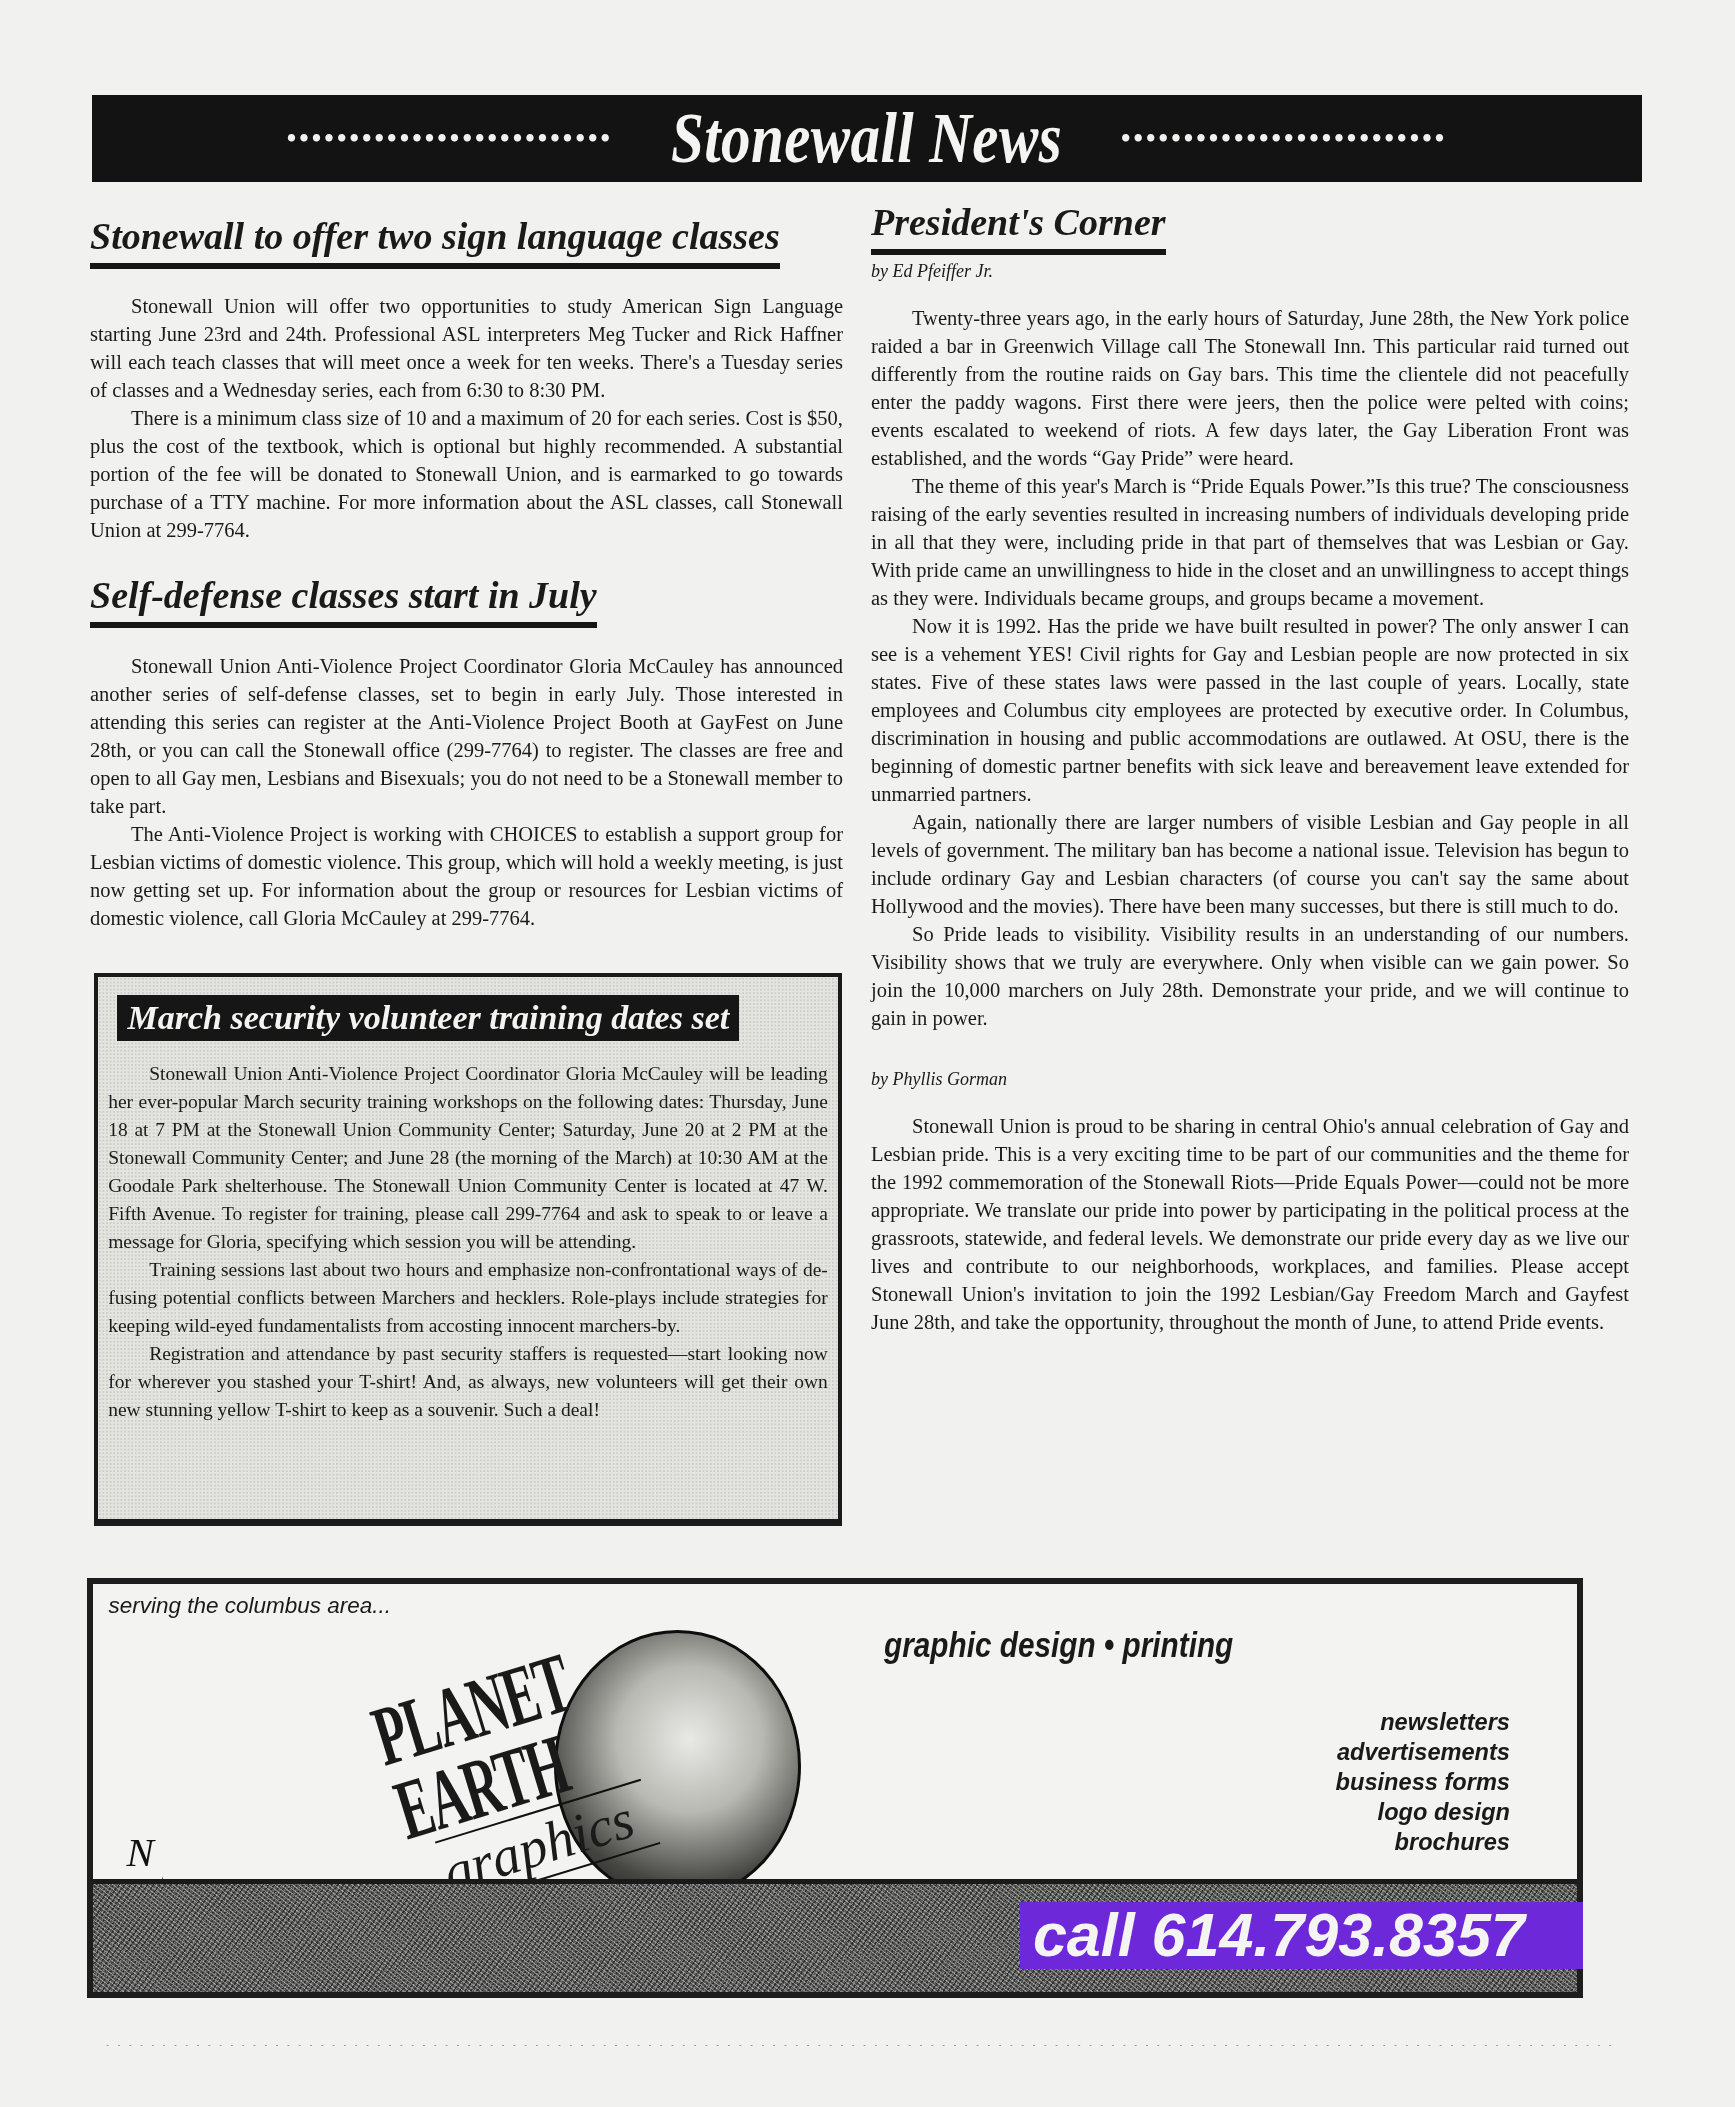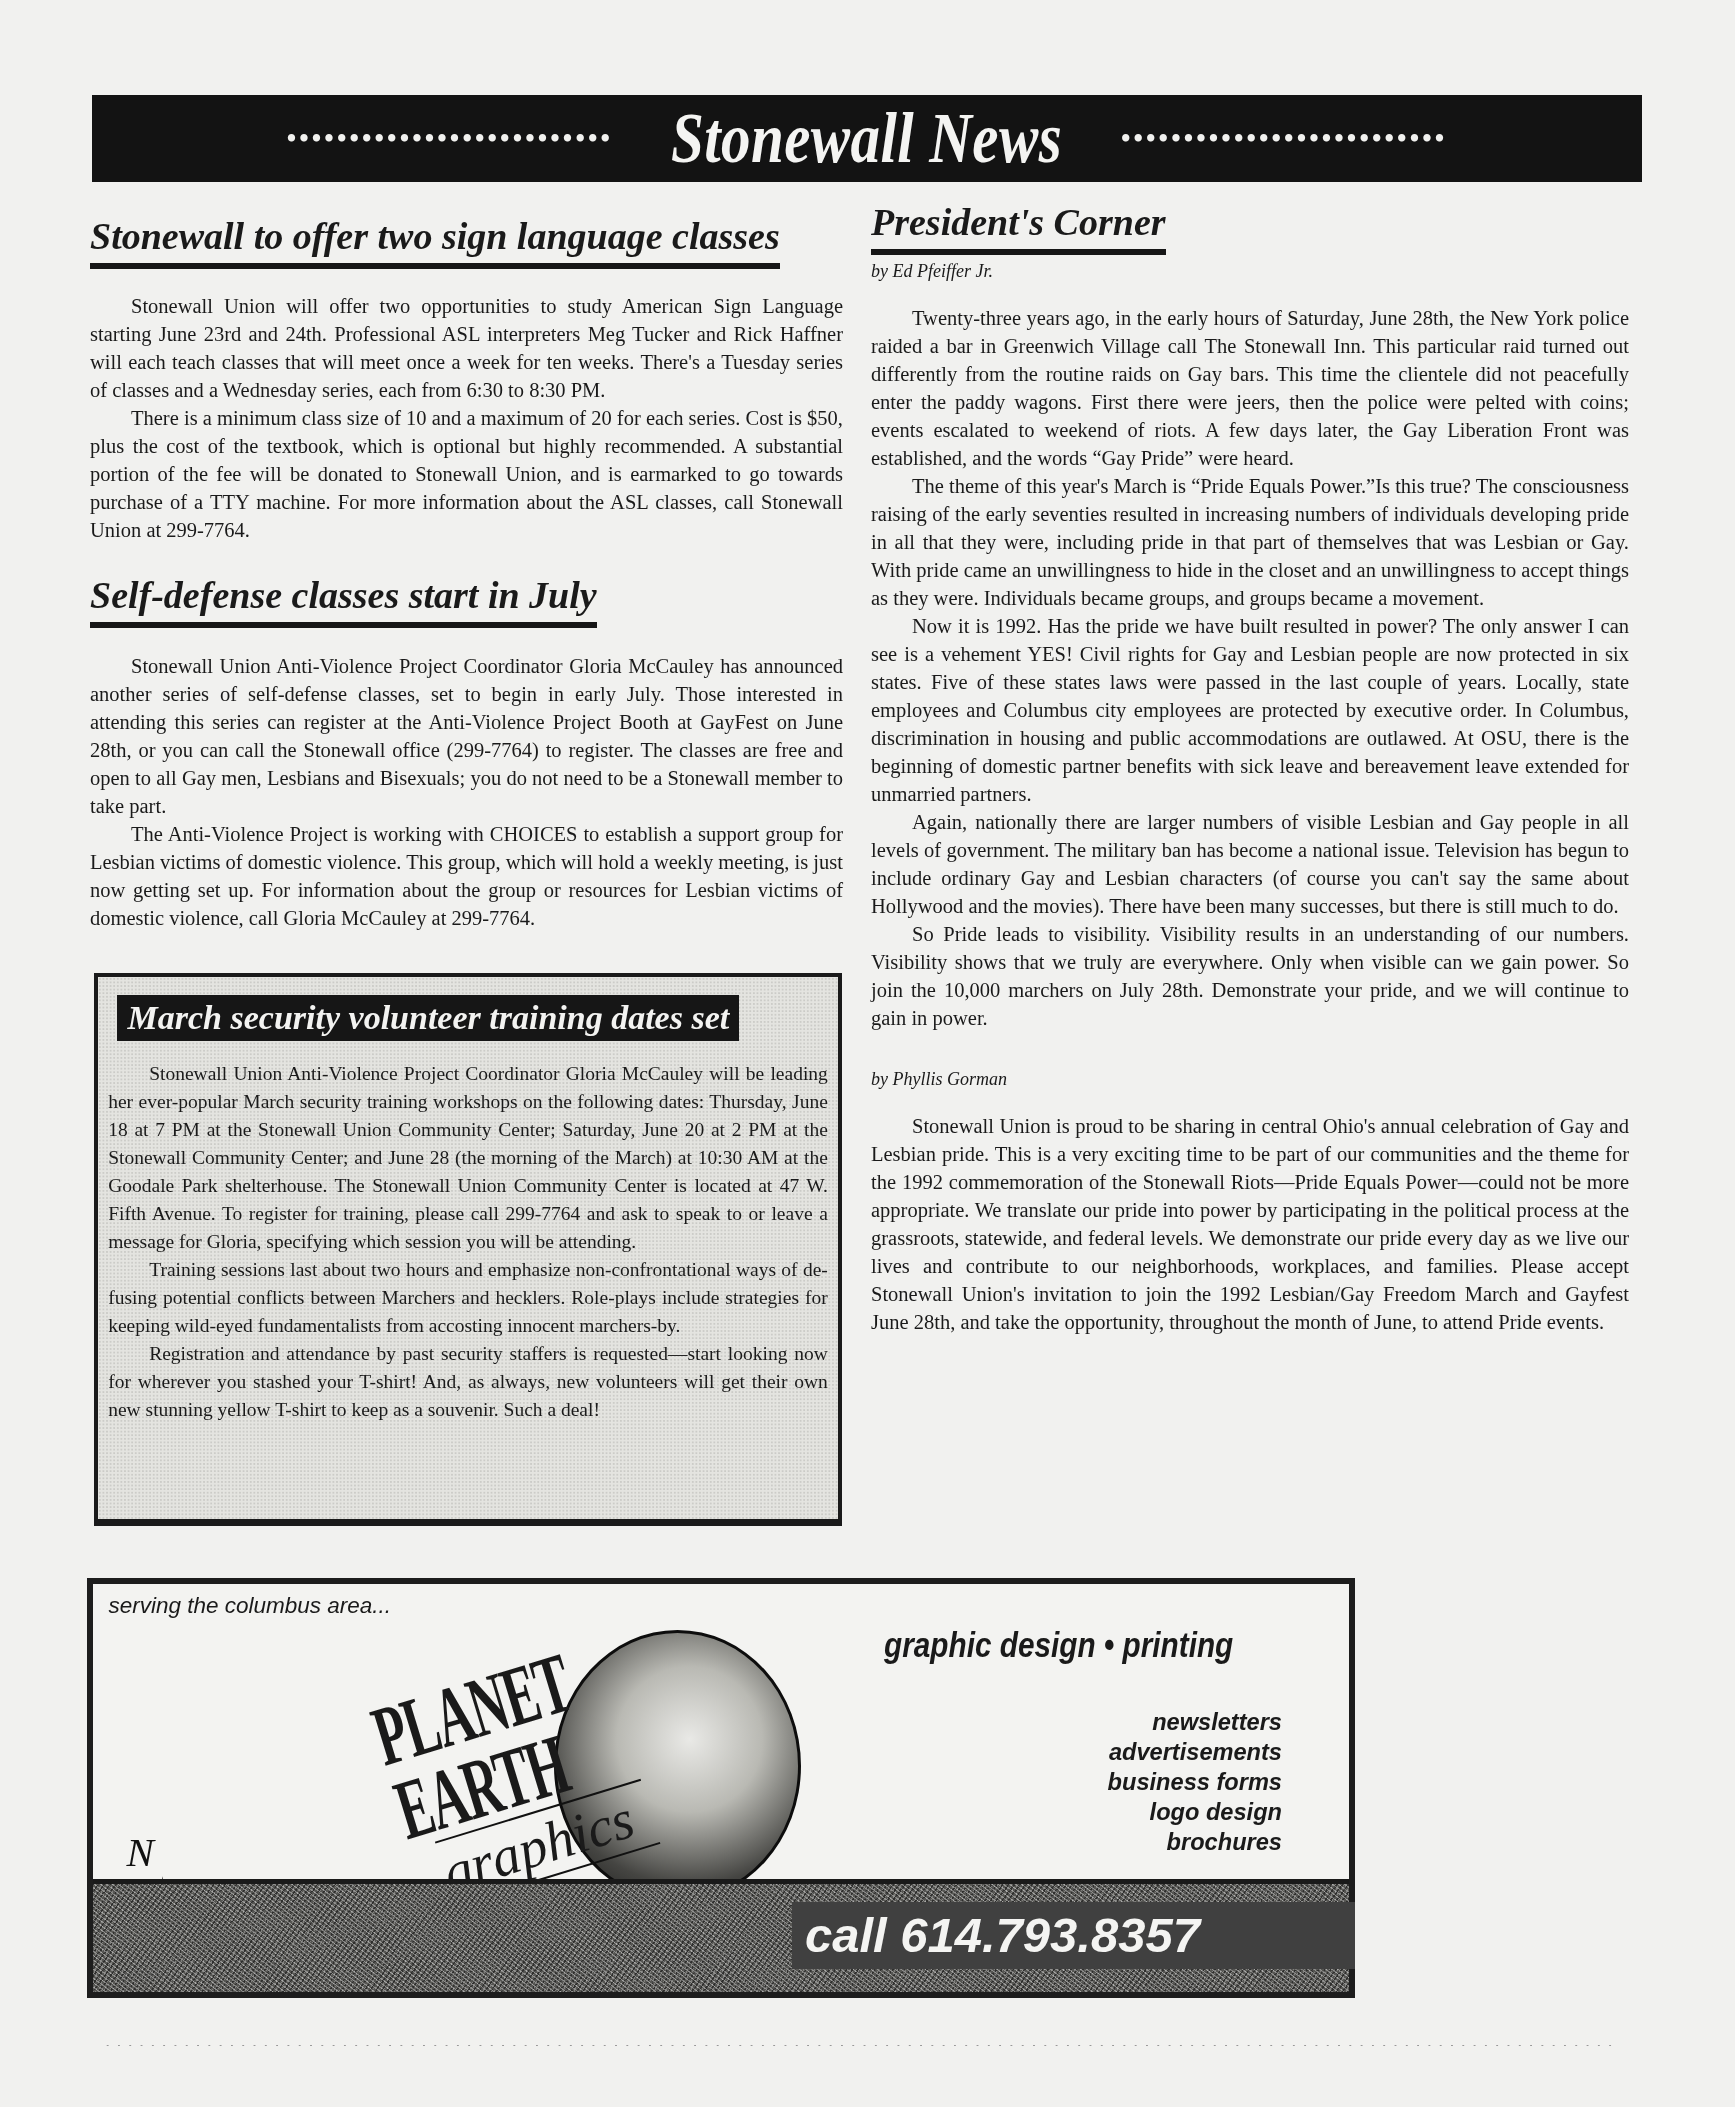--- a/index.html
+++ b/index.html
@@ -34,21 +34,21 @@
     background-color:#e4e4e0;
     background-image:radial-gradient(#9a9a96 0.5px, transparent 0.7px);
     background-size:3.6px 3.6px; padding:18px 10.2px 10.2px 10.2px;
   }
   .sidebox .boxhead {
     background:#161616; color:#f3f3f1; font-size:34px; font-style:italic;
     padding:4.1px 10.2px; margin:0 0 18.4px 9.2px; display:inline-block; white-space:nowrap;font-weight:bold;
   }
   .sidebox p.body { font-size:19.5px; line-height:28px; }
   .ad {
-    position:absolute; left:87px; top:1578px; width:1268px; height:420px;
+    position:absolute; left:87px; top:1578px; width:1496px; height:420px;
     border:6.1px solid #1d1d1d; box-sizing:border-box; background:#f3f3f1;
   }
   .ad .serving { position:absolute; left:15.4px; top:9.2px; font-family:"Liberation Sans", sans-serif; font-style:italic; font-size:22.5px; }
   .ad .logo-text { position:absolute; left:272px; top:118px; transform:rotate(-17deg); transform-origin:left top; }
   .ad .logo-text .big { font-family:"Liberation Serif", serif; font-weight:bold; font-size:85px; line-height:77px; transform:scaleX(0.6); transform-origin:left; display:block; letter-spacing:-2px; }
   .ad .logo-text .small { font-family:"Liberation Serif", serif; font-style:italic; font-size:56px; display:block; margin-left:25.6px; border-top:2.6px solid #111; border-bottom:2.6px solid #111; width:215px; }
   .ad .globe {
     position:absolute; left:461px; top:46px; width:241px; height:266px; border-radius:50%;
     background:radial-gradient(circle at 55% 40%, #e9e9e6 0%, #b9b9b3 35%, #454542 70%, #0f0f0f 100%);
     border:3.1px solid #0d0d0d;
@@ -60,23 +60,23 @@
   .ad .texture {
     position:absolute; left:0; bottom:0; width:100%; height:108px;
     background-color:#565653;
     background-image:
       repeating-linear-gradient(37deg, rgba(255,255,255,0.35) 0 1px, transparent 1px 3.6px),
       repeating-linear-gradient(-53deg, rgba(0,0,0,0.45) 0 1.5px, transparent 1.5px 4.6px),
       repeating-linear-gradient(110deg, rgba(255,255,255,0.25) 0 0.5px, transparent 0.5px 2.6px);
     border-top:5.1px solid #1a1a1a;
   }
   .ad .callbar {
-    position:absolute; right:-6.1px; bottom:23px; width:563px; height:67px; background:#404040;
+    position:absolute; right:-6.1px; bottom:23px; width:563px; height:67px; background:#6d28d9;
     color:#f4f4f2; font-family:"Liberation Sans", sans-serif; font-weight:bold; font-style:italic;
-    font-size:49px; line-height:67px; padding-left:12.8px; box-sizing:border-box; white-space:nowrap;
+    font-size:61px; line-height:67px; padding-left:12.8px; box-sizing:border-box; white-space:nowrap;
   }
   .bottom-dots { position:absolute; left:102px; top:2044px; width:1511px; height:3.1px;
     background-image:radial-gradient(#999 1px, transparent 1.3px); background-size:11.3px 3.1px; }
 </style>
 </head>
 <body>
 
 <div class="page">
 
   <div class="banner">

